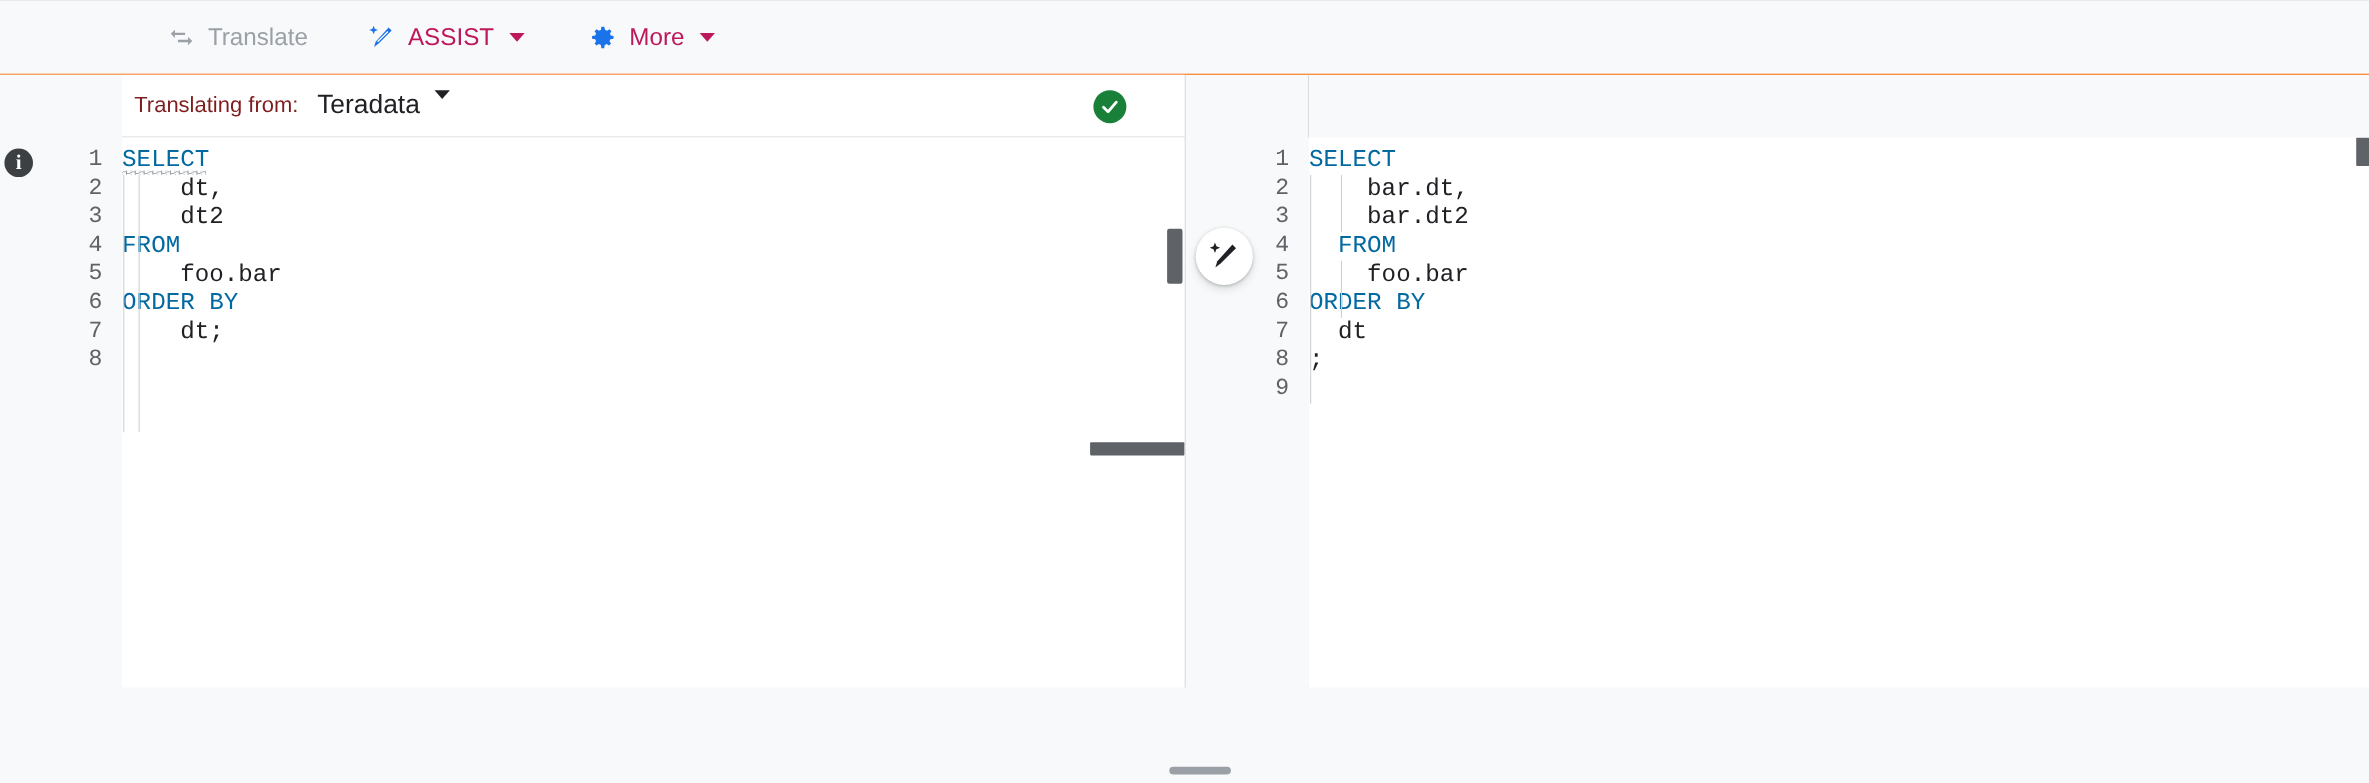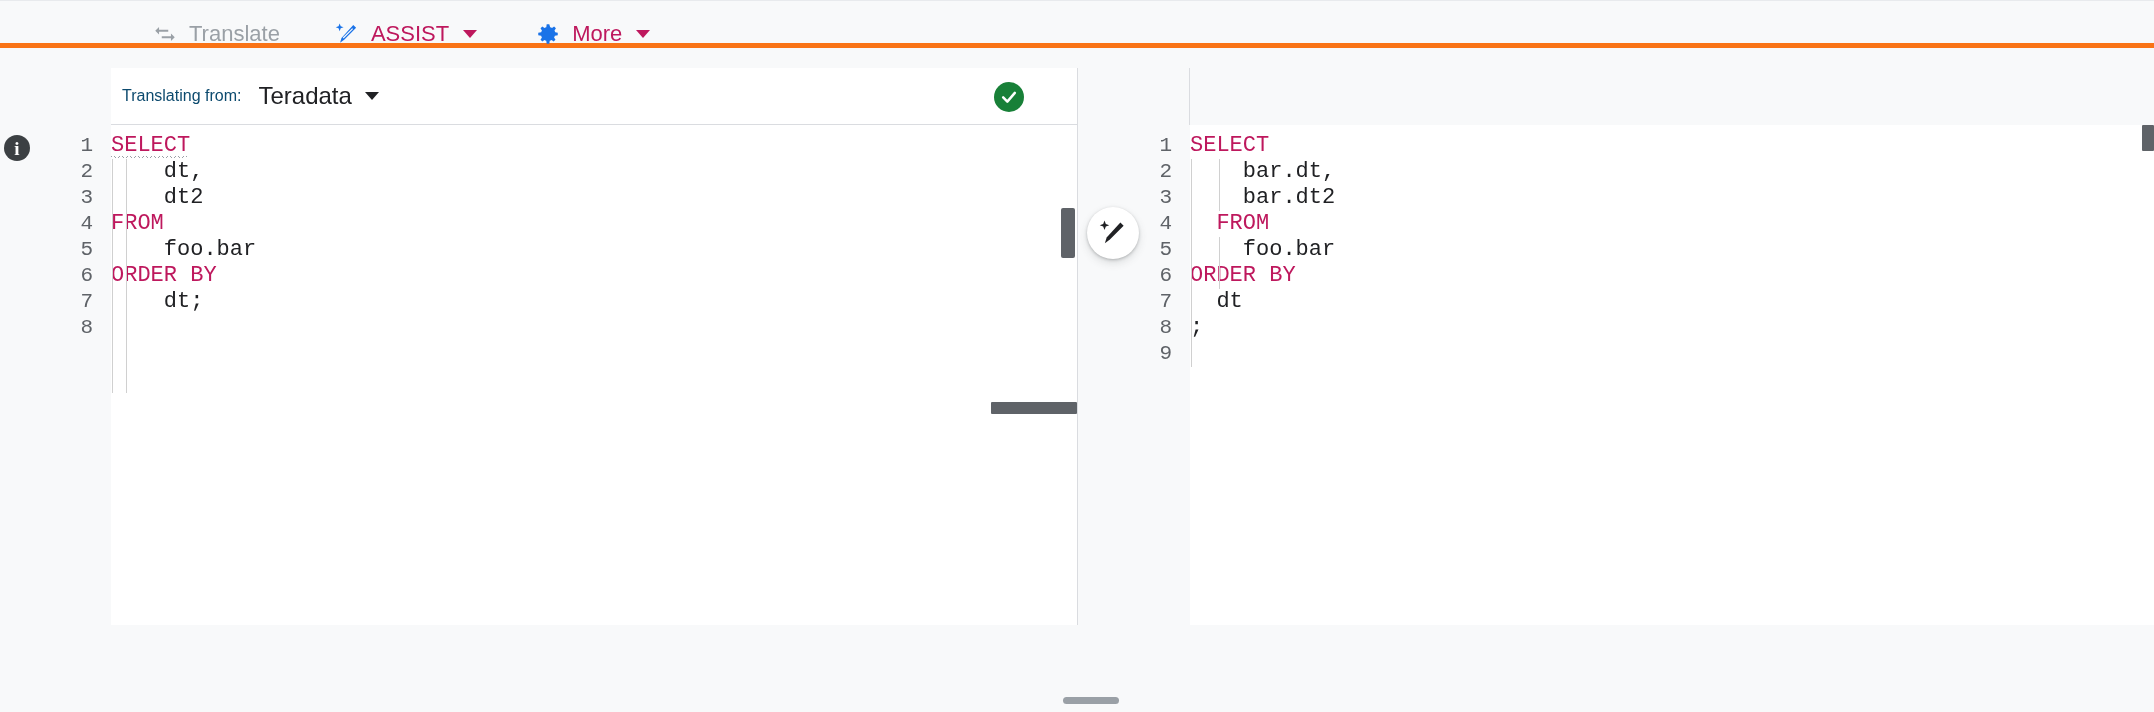--- a/index.html
+++ b/index.html
@@ -12,23 +12,23 @@
   }
   #app {
     position: relative;
     width: 2154px; height: 712px;
     background: #f8f9fa;
   }
 
   
   .toolbar {
     position: absolute; top: 0; left: 0;
-    width: 2154px; height: 48px;
+    width: 2154px; height: 68px;
     background: #f8f9fa;
-    border-bottom: 5px solid #f97316;
+    border-bottom: 1px solid #f97316;
     padding-left: 12px;
   }
   .tb-left {
     position: absolute; top: 0; left: 0;
     width: 1077px; height: 67px;
     display: flex; align-items: center;
     padding-left: 138px;
     gap: 0px;
   }
   .tb-right {
@@ -78,26 +78,26 @@
   .pane-head {
     position: absolute; top: 0;
     height: 57px;
     background: #ffffff;
     border-bottom: 1px solid #dadce0;
     display: flex; align-items: center;
   }
   .head-left  { left: 111px; width: 966px; }
   .head-right { left: 1190px; width: 964px; }
   .head-text {
-    font-size: 16px; color: #0c4a6e;
+    font-size: 20px; color: #7f1d1d;
     padding-left: 11px;
     white-space: nowrap;
   }
   .head-sel {
-    display: inline-flex; align-items: center;
+    display: inline-flex; align-items: flex-start;
     gap: 10px;
     margin-left: 17px;
     font-size: 24px; color: #202124;
     cursor: pointer;
   }
   .head-sel .caret { border-top-color: #202124; }
   .check-badge {
     position: absolute; right: 53px; top: 14px;
     width: 30px; height: 30px;
     border-radius: 50%;
@@ -153,21 +153,21 @@
     width: 100%;
   }
   .cl {
     height: 26px; line-height: 26px;
     font-family: "Liberation Mono", monospace;
     font-size: 22px;
     color: #202124;
     white-space: pre;
     position: relative;
   }
-  .kw { color: #be185d; }
+  .kw { color: #0369a1; }
 
   
   .guide {
     position: absolute; top: 0;
     width: 1px;
     background: #d0d0d0;
   }
 
   .squiggle {
     position: absolute;

